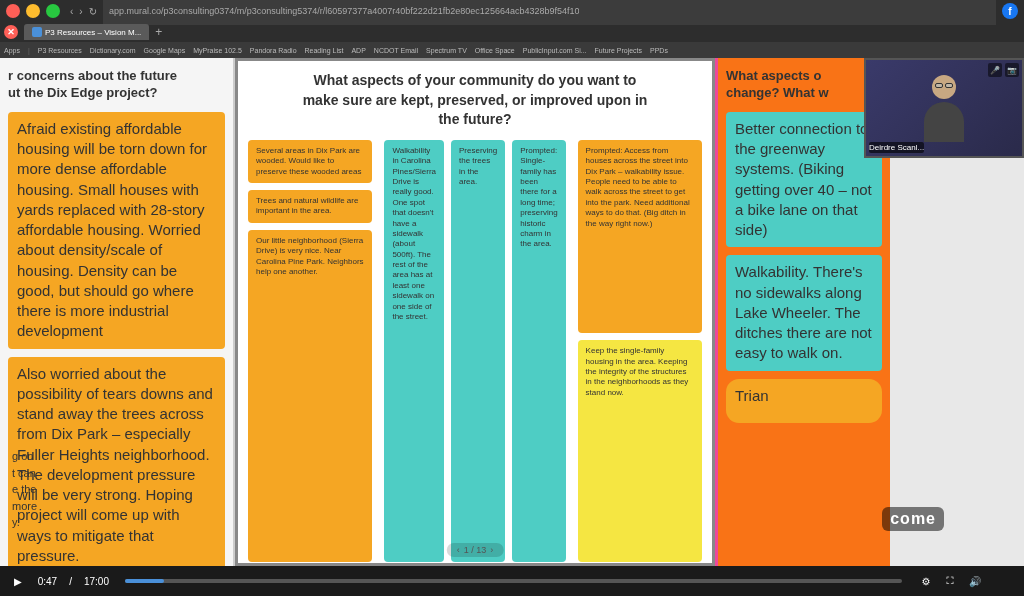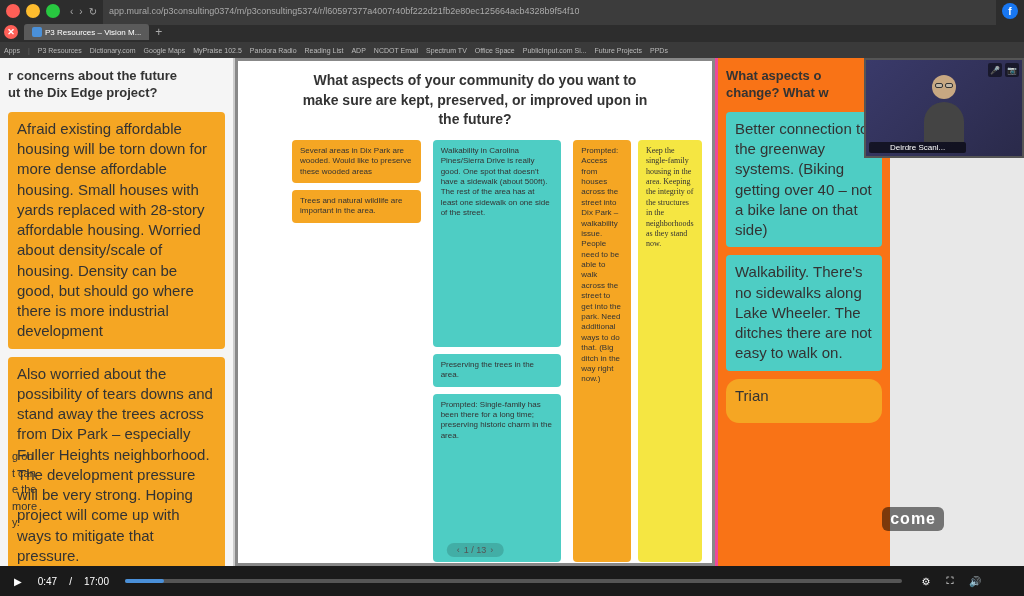--- a/index.html
+++ b/index.html
@@ -203,21 +203,21 @@
       border-radius: 50% 50% 0 0;
       margin: 0 auto;
     }
     .video-name-tag {
       position: absolute;
       bottom: 3px;
       left: 3px;
       background: rgba(0,0,0,0.6);
       color: #fff;
       font-size: 8px;
-      padding: 1px 21px;
+      padding: 1px 0;
       border-radius: 2px;
     }
     .video-controls-overlay {
       position: absolute;
       top: 3px;
       right: 3px;
       display: flex;
       gap: 3px;
     }
     .vc-btn {
@@ -389,48 +389,51 @@
     <div class="center-title">
       What aspects of your community do you want to<br>
       make sure are kept, preserved, or improved upon in<br>
       the future?
     </div>
 
     <div style="position:absolute;left:-18px;top:50%;transform:translateY(-50%);color:#c0392b;font-size:18px;font-weight:bold;">→</div>
 
     <div style="position:absolute;right:-18px;top:50%;transform:translateY(-50%);color:#c0392b;font-size:18px;font-weight:bold;">→</div>
 
-    <div style="display:flex;gap:12px;height:calc(100% - 60px);margin-left:44px;">
+    <div style="display:flex;gap:12px;height:calc(100% - 60px);">
 
       <div style="flex:1;display:flex;flex-direction:column;gap:7px;">
         <div class="sticky-small sticky-orange-sm">
           <span>Several areas in Dix Park are wooded. Would like to preserve these wooded areas</span>
         </div>
         <div class="sticky-small sticky-orange-sm">
           <span>Trees and natural wildlife are important in the area.</span>
         </div>
+        <div class="sticky-small sticky-orange-sm" style="flex:1;">
+          <span>Our little neighborhood (Sierra Drive) is very nice. Near Carolina Pine Park. Neighbors help one another.</span>
+        </div>
       </div>
 
-      <div style="flex:1;display:flex;flex-direction:column;gap:7px;">
+      <div style="flex:1;display:flex;flex-direction:row;gap:7px;">
         <div class="sticky-small sticky-teal-sm" style="flex:1.5;">
           <span>Walkability in Carolina Pines/Sierra Drive is really good. One spot that doesn't have a sidewalk (about 500ft). The rest of the area has at least one sidewalk on one side of the street.</span>
         </div>
         <div class="sticky-small sticky-teal-sm">
           <span>Preserving the trees in the area.</span>
         </div>
         <div class="sticky-small sticky-teal-sm" style="flex:1.2;">
           <span>Prompted: Single-family has been there for a long time; preserving historic charm in the area.</span>
         </div>
       </div>
 
-      <div style="flex:1;display:flex;flex-direction:row;gap:7px;">
+      <div style="flex:1;display:flex;flex-direction:column;gap:7px;">
         <div class="sticky-small sticky-orange-sm" style="flex:1.3;">
           <span>Prompted: Access from houses across the street into Dix Park – walkability issue. People need to be able to walk across the street to get into the park. Need additional ways to do that. (Big ditch in the way right now.)</span>
         </div>
-        <div class="sticky-small sticky-yellow-sm" style="flex:1.5;font-family:Liberation Serif, serif;">
+        <div class="sticky-small sticky-yellow-sm" style="flex:1.5;">
           <span>Keep the single-family housing in the area. Keeping the integrity of the structures in the neighborhoods as they stand now.</span>
         </div>
       </div>
     </div>
 
     <div class="page-indicator">
       <span style="cursor:pointer;">‹</span>
       <span>1 / 13</span>
       <span style="cursor:pointer;">›</span>
     </div>

